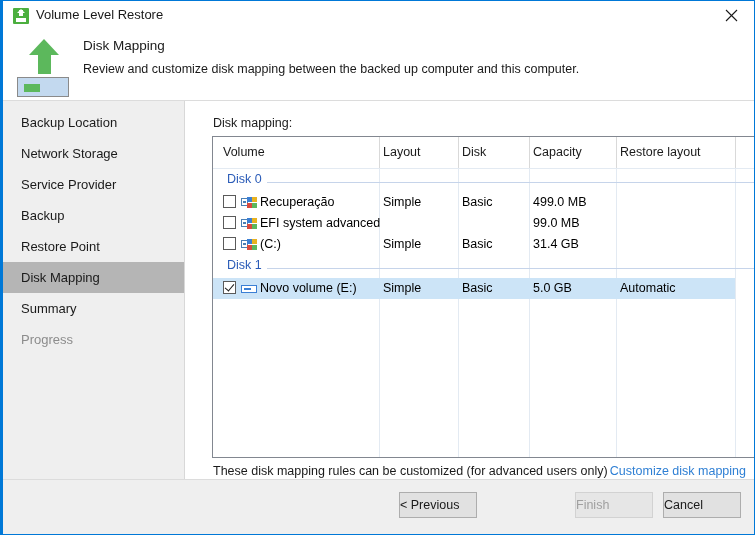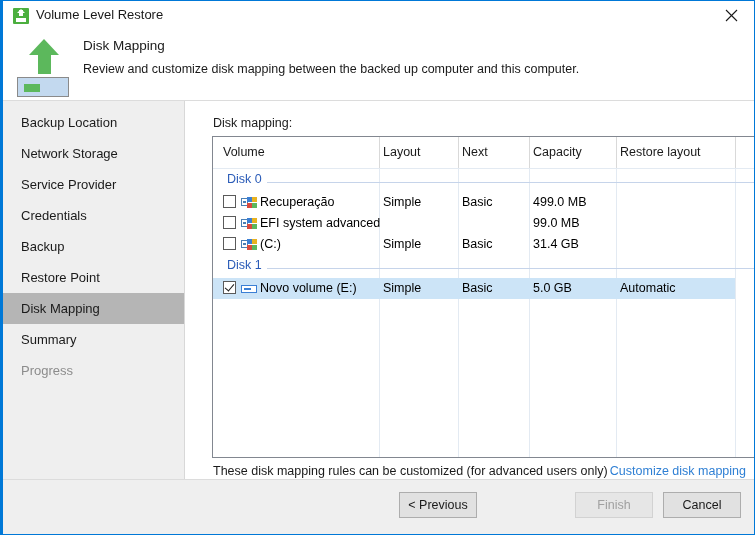--- a/index.html
+++ b/index.html
@@ -352,21 +352,20 @@
     left: 0; right: 0; bottom: 0;
     height: 54px;
     background: #efefef;
     border-top: 1px solid #dcdcdc;
   }
   .dlgbtn {
     position: absolute;
     top: 12px;
     width: 78px; height: 26px;
     line-height: 24px;
-    text-align: center;
     font-size: 12.5px;
     color: #1a1a1a;
     background: #e1e1e1;
     border: 1px solid #adadad;
     box-sizing: border-box;
     cursor: default;
     white-space: nowrap;
   }
   .dlgbtn.default {
     border: 2px solid #0078d7;
@@ -413,21 +412,20 @@
     </div>
     <div id="header-title">Disk Mapping</div>
     <div id="header-sub">Review and customize disk mapping between the backed up computer and this computer.</div>
   </div>
 
   <div id="sidebar">
     <div id="nav-list">
       <div class="nav-item">Backup Location</div>
       <div class="nav-item">Network Storage</div>
       <div class="nav-item">Service Provider</div>
-      <div class="nav-item">Credentials</div>
       <div class="nav-item">Backup</div>
       <div class="nav-item">Restore Point</div>
       <div class="nav-item selected">Disk Mapping</div>
       <div class="nav-item">Summary</div>
       <div class="nav-item disabled">Progress</div>
     </div>
   </div>
 
   <div id="main">
     <div id="grid-label">Disk mapping:</div>
@@ -436,21 +434,21 @@
 
       <div class="col-sep" style="left:166px"></div>
       <div class="col-sep" style="left:245px"></div>
       <div class="col-sep" style="left:316px"></div>
       <div class="col-sep" style="left:403px"></div>
       <div class="col-sep" style="left:522px"></div>
 
       <div id="grid-head">
         <div class="hcell" style="left:10px">Volume</div>
         <div class="hcell" style="left:170px">Layout</div>
-        <div class="hcell" style="left:249px">Next</div>
+        <div class="hcell" style="left:249px">Disk</div>
         <div class="hcell" style="left:320px">Capacity</div>
         <div class="hcell" style="left:407px">Restore layout</div>
         <div class="hsep" style="left:166px"></div>
         <div class="hsep" style="left:245px"></div>
         <div class="hsep" style="left:316px"></div>
         <div class="hsep" style="left:403px"></div>
         <div class="hsep" style="left:522px"></div>
       </div>
 
       <div id="grid-body">

